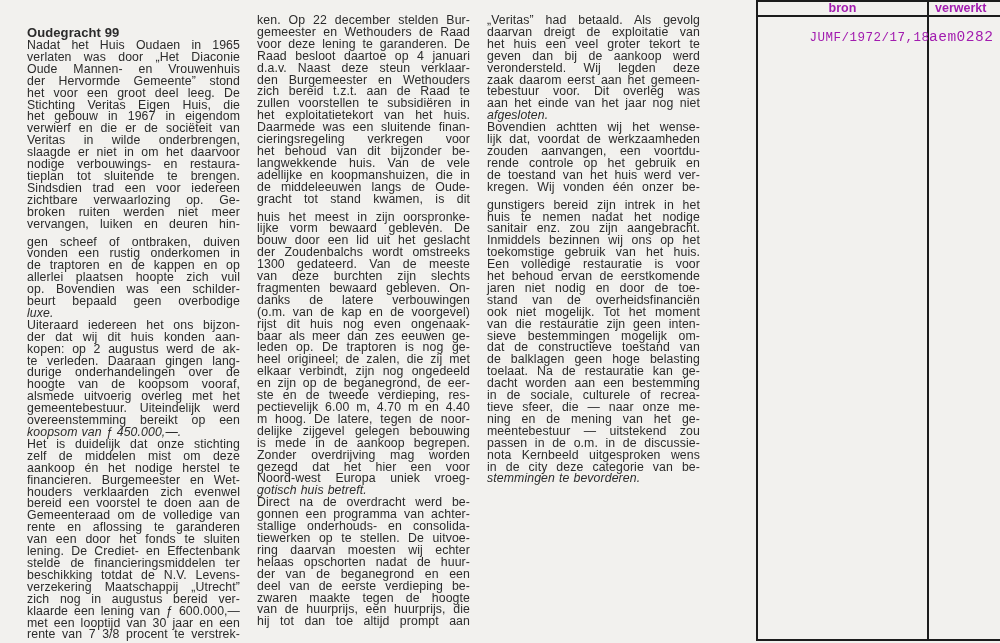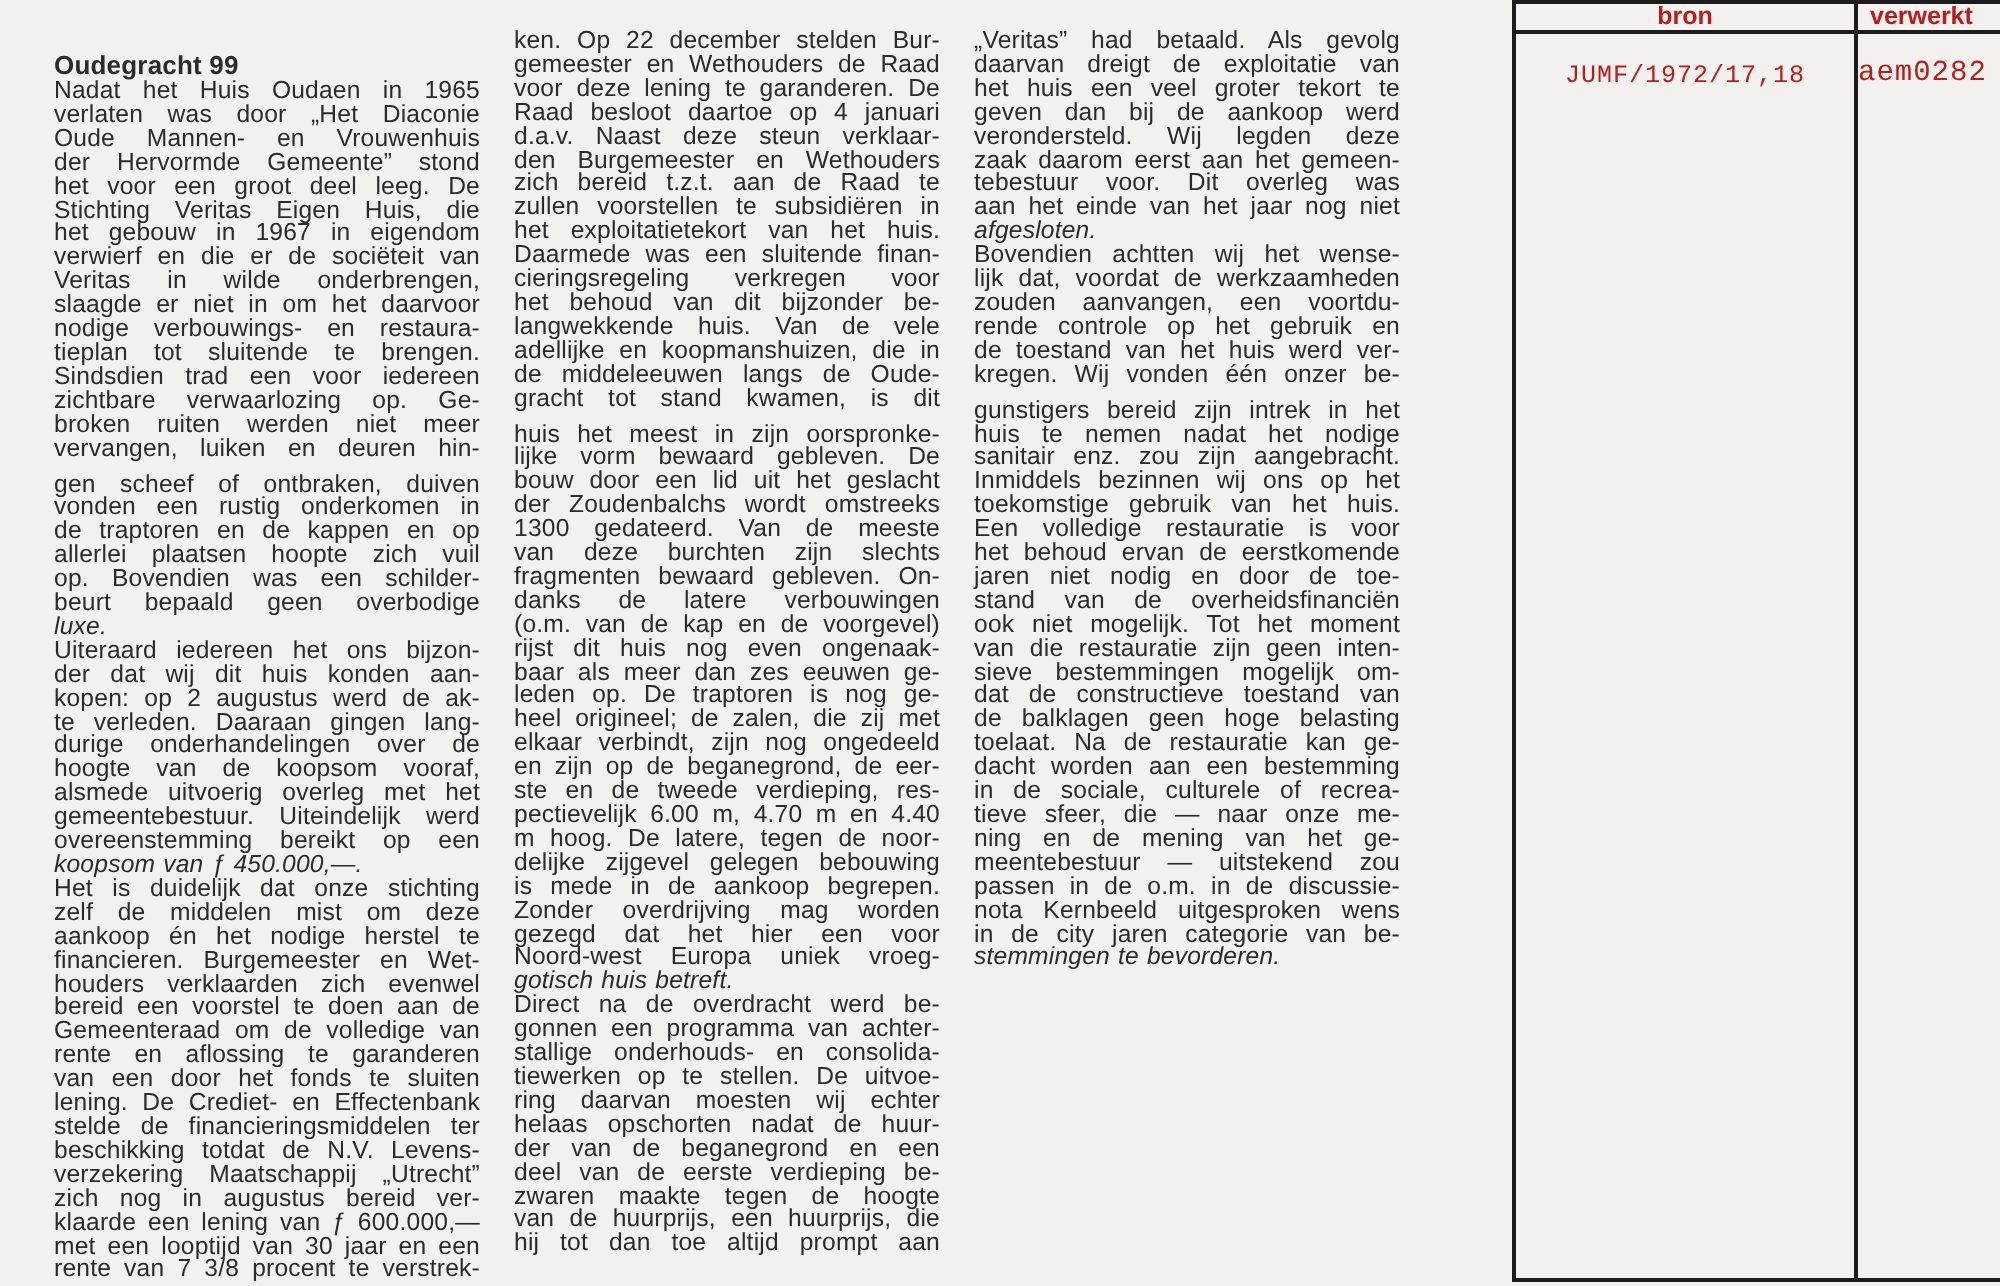--- a/index.html
+++ b/index.html
@@ -42,21 +42,21 @@
 
   
   .register {
     position: absolute;
     left: 756px; top: 0;
     width: 244px; height: 641px;
     box-sizing: border-box;
     border-left: 2px solid #1c1c1c;
     border-top: 2px solid #1c1c1c;
     border-bottom: 2px solid #1c1c1c;
-    color: #b91c1c;
+    color: #a21caf;
   }
   .register .divider {
     position: absolute; left: 169px; top: 0; bottom: 0;
     width: 2px; background: #1c1c1c;
   }
   .register .hline {
     position: absolute; left: 0; right: 0; top: 13px;
     height: 2px; background: #1c1c1c;
   }
   .hdr {
@@ -64,21 +64,21 @@
     font-weight: bold; font-size: 12.5px; line-height: 13px;
   }
   .hdr-bron { left: 0; width: 169px; text-align: center; }
   .hdr-verwerkt { left: 177px; }
   .val {
     font-family: "Liberation Mono", monospace;
     position: absolute;
     letter-spacing: 0.5px;
     text-align: right;
   }
-  .val-bron { left: 0; width: 169px; top: 29px; text-align: center; font-size: 12.5px; }
+  .val-bron { left: 0; width: 169px; top: 29px; text-align: center; font-size: 12.5px; padding-left: 27px; }
   .val-verwerkt { left: 171px; top: 27px; font-size: 14.5px; }
 </style>
 </head>
 <body>
 
 <div class="page">
   <div class="col" id="col1">
       <div class="block heading">Oudegracht 99</div>
       <div class="block">
         <div class="ln">Nadat het Huis Oudaen in 1965</div>
@@ -234,21 +234,21 @@
         <div class="ln">dat de constructieve toestand van</div>
         <div class="ln">de balklagen geen hoge belasting</div>
         <div class="ln">toelaat. Na de restauratie kan ge-</div>
         <div class="ln">dacht worden aan een bestemming</div>
         <div class="ln">in de sociale, culturele of recrea-</div>
         <div class="ln">tieve sfeer, die — naar onze me-</div>
         <div class="ln">ning en de mening van het ge-</div>
         <div class="ln">meentebestuur — uitstekend zou</div>
         <div class="ln">passen in de o.m. in de discussie-</div>
         <div class="ln">nota Kernbeeld uitgesproken wens</div>
-        <div class="ln">in de city jaren categorie van be-</div>
+        <div class="ln">in de city deze categorie van be-</div>
         <div class="ln end">stemmingen te bevorderen.</div>
       </div>
     </div>
 
   <div class="register">
     <div class="divider"></div>
     <div class="hline"></div>
     <div class="hdr hdr-bron">bron</div>
     <div class="hdr hdr-verwerkt">verwerkt</div>
     <div class="val val-bron">JUMF/1972/17,18</div>

